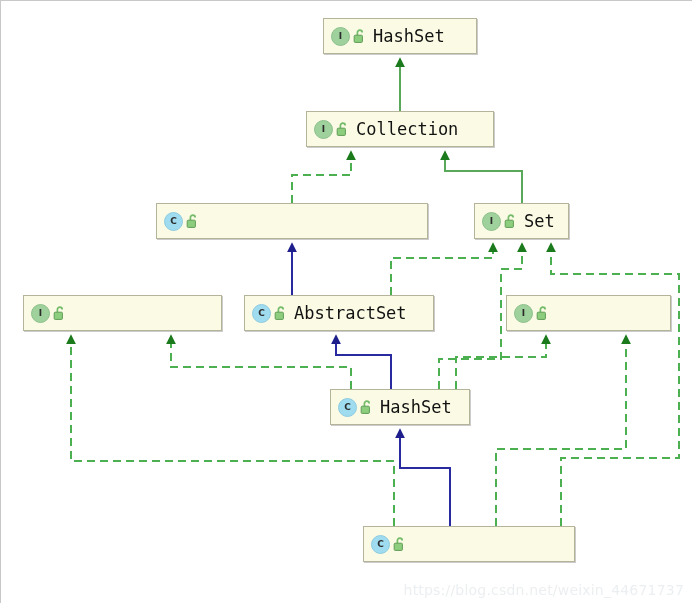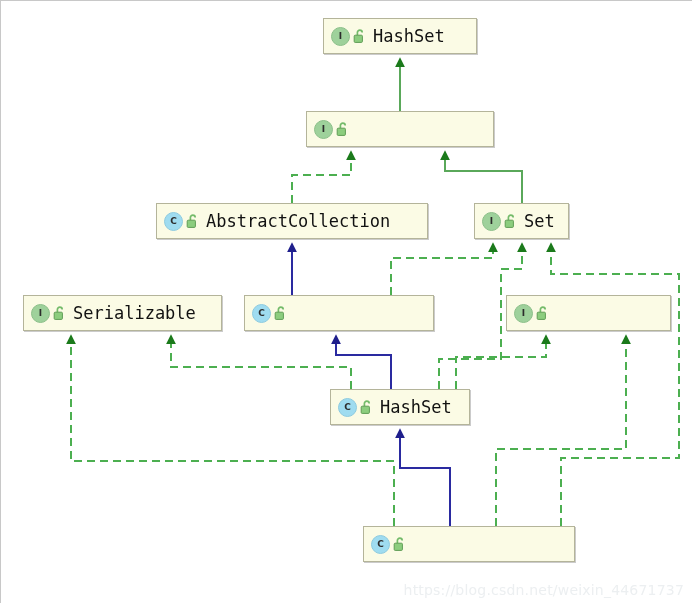--- a/index.html
+++ b/index.html
@@ -142,51 +142,51 @@
             <rect x="1.2" y="6.2" width="8.2" height="7.2" rx="1" fill="#8ccd7e" stroke="#5f9c55" stroke-width="1"></rect>
           </svg></span>
         <span class="label">HashSet</span>
       </div>
       <div class="node iface" style="left: 305px; top: 110px; width: 188px; height: 36px;">
         <span class="badge">I</span>
         <span class="lock"><svg viewBox="0 0 13 15" width="13" height="15" aria-hidden="true">
             <path d="M4.4,6.2 L4.4,3.6 a2.4,2.4 0 0 1 4.8,0" fill="none" stroke="#74bb6a" stroke-width="1.7"></path>
             <rect x="1.2" y="6.2" width="8.2" height="7.2" rx="1" fill="#8ccd7e" stroke="#5f9c55" stroke-width="1"></rect>
           </svg></span>
+        <span class="label">Collection</span>
       </div>
       <div class="node klass" style="left: 155px; top: 202px; width: 272px; height: 36px;">
         <span class="badge">C</span>
         <span class="lock"><svg viewBox="0 0 13 15" width="13" height="15" aria-hidden="true">
             <path d="M4.4,6.2 L4.4,3.6 a2.4,2.4 0 0 1 4.8,0" fill="none" stroke="#74bb6a" stroke-width="1.7"></path>
             <rect x="1.2" y="6.2" width="8.2" height="7.2" rx="1" fill="#8ccd7e" stroke="#5f9c55" stroke-width="1"></rect>
           </svg></span>
-        <span class="label">AbstractCollection</span>
       </div>
       <div class="node iface" style="left: 473px; top: 202px; width: 95px; height: 36px;">
         <span class="badge">I</span>
         <span class="lock"><svg viewBox="0 0 13 15" width="13" height="15" aria-hidden="true">
             <path d="M4.4,6.2 L4.4,3.6 a2.4,2.4 0 0 1 4.8,0" fill="none" stroke="#74bb6a" stroke-width="1.7"></path>
             <rect x="1.2" y="6.2" width="8.2" height="7.2" rx="1" fill="#8ccd7e" stroke="#5f9c55" stroke-width="1"></rect>
           </svg></span>
         <span class="label">Set</span>
       </div>
       <div class="node iface" style="left: 22px; top: 294px; width: 199px; height: 36px;">
         <span class="badge">I</span>
         <span class="lock"><svg viewBox="0 0 13 15" width="13" height="15" aria-hidden="true">
             <path d="M4.4,6.2 L4.4,3.6 a2.4,2.4 0 0 1 4.8,0" fill="none" stroke="#74bb6a" stroke-width="1.7"></path>
             <rect x="1.2" y="6.2" width="8.2" height="7.2" rx="1" fill="#8ccd7e" stroke="#5f9c55" stroke-width="1"></rect>
           </svg></span>
-        <span class="label">Serializable</span>
       </div>
       <div class="node klass" style="left: 243px; top: 294px; width: 190px; height: 36px;">
         <span class="badge">C</span>
         <span class="lock"><svg viewBox="0 0 13 15" width="13" height="15" aria-hidden="true">
             <path d="M4.4,6.2 L4.4,3.6 a2.4,2.4 0 0 1 4.8,0" fill="none" stroke="#74bb6a" stroke-width="1.7"></path>
             <rect x="1.2" y="6.2" width="8.2" height="7.2" rx="1" fill="#8ccd7e" stroke="#5f9c55" stroke-width="1"></rect>
           </svg></span>
+        <span class="label">AbstractSet</span>
       </div>
       <div class="node iface" style="left: 505px; top: 294px; width: 165px; height: 36px;">
         <span class="badge">I</span>
         <span class="lock"><svg viewBox="0 0 13 15" width="13" height="15" aria-hidden="true">
             <path d="M4.4,6.2 L4.4,3.6 a2.4,2.4 0 0 1 4.8,0" fill="none" stroke="#74bb6a" stroke-width="1.7"></path>
             <rect x="1.2" y="6.2" width="8.2" height="7.2" rx="1" fill="#8ccd7e" stroke="#5f9c55" stroke-width="1"></rect>
           </svg></span>
       </div>
       <div class="node klass" style="left: 329px; top: 388px; width: 140px; height: 36px;">
         <span class="badge">C</span>

